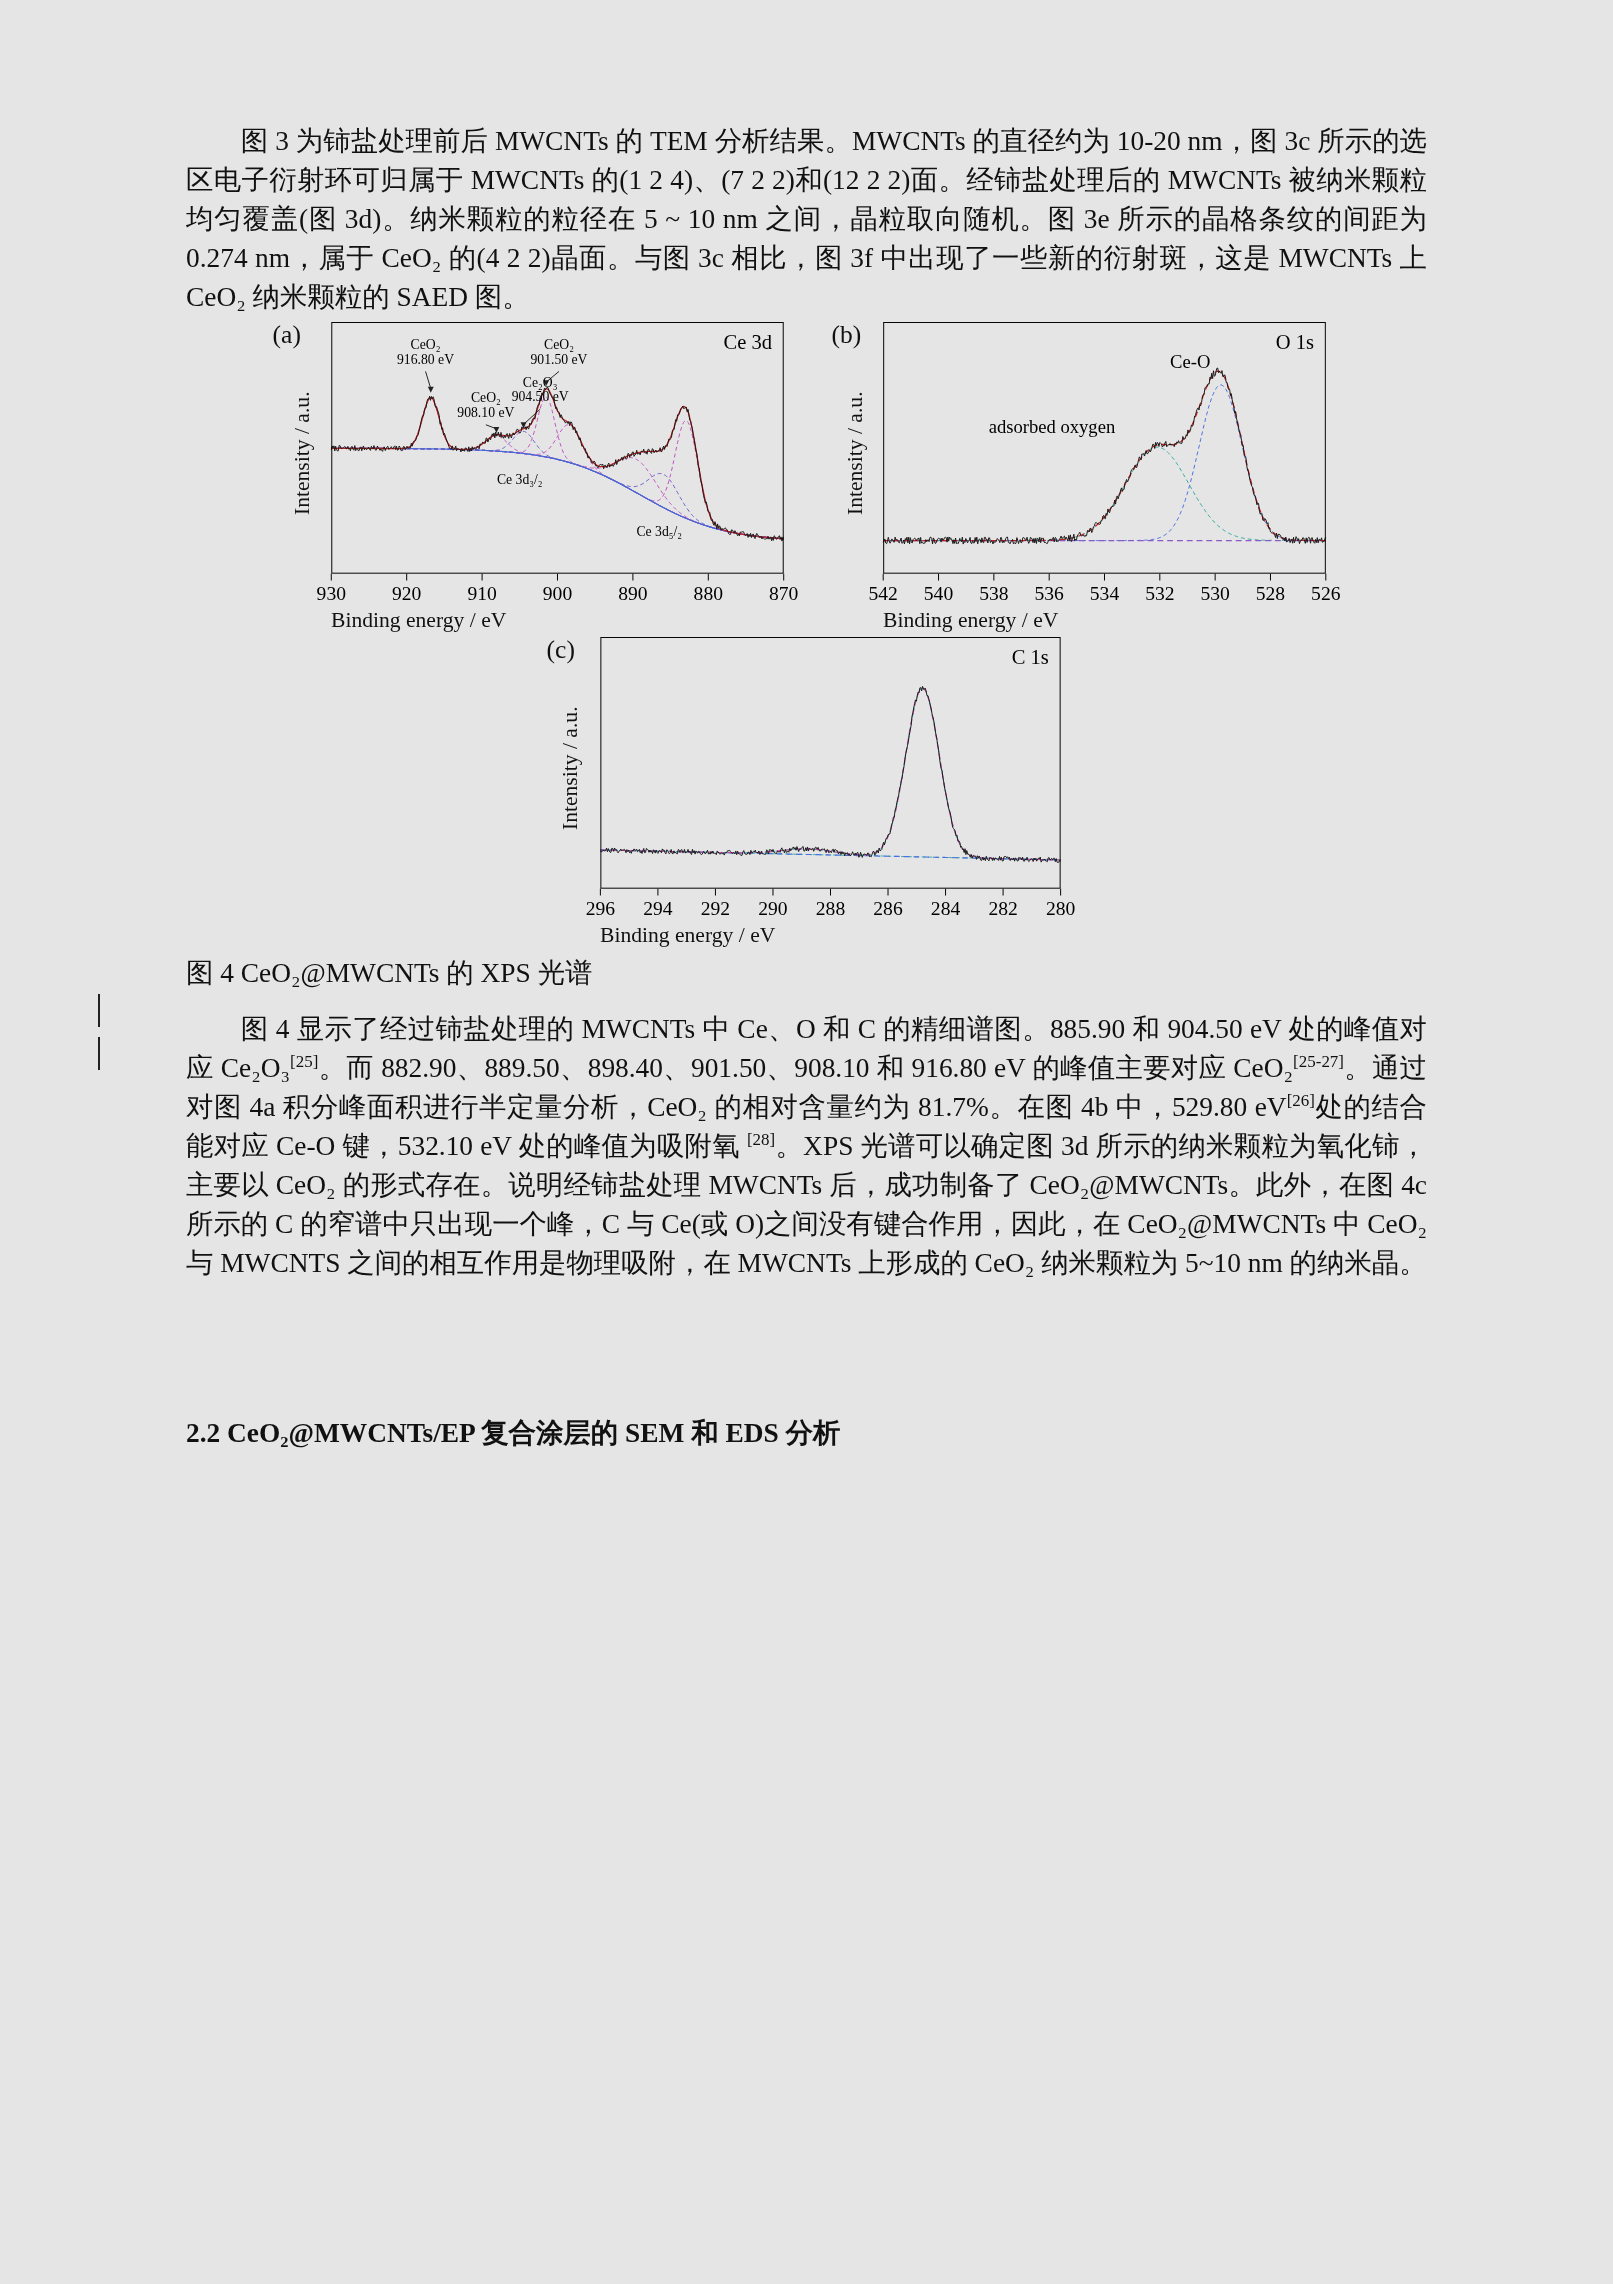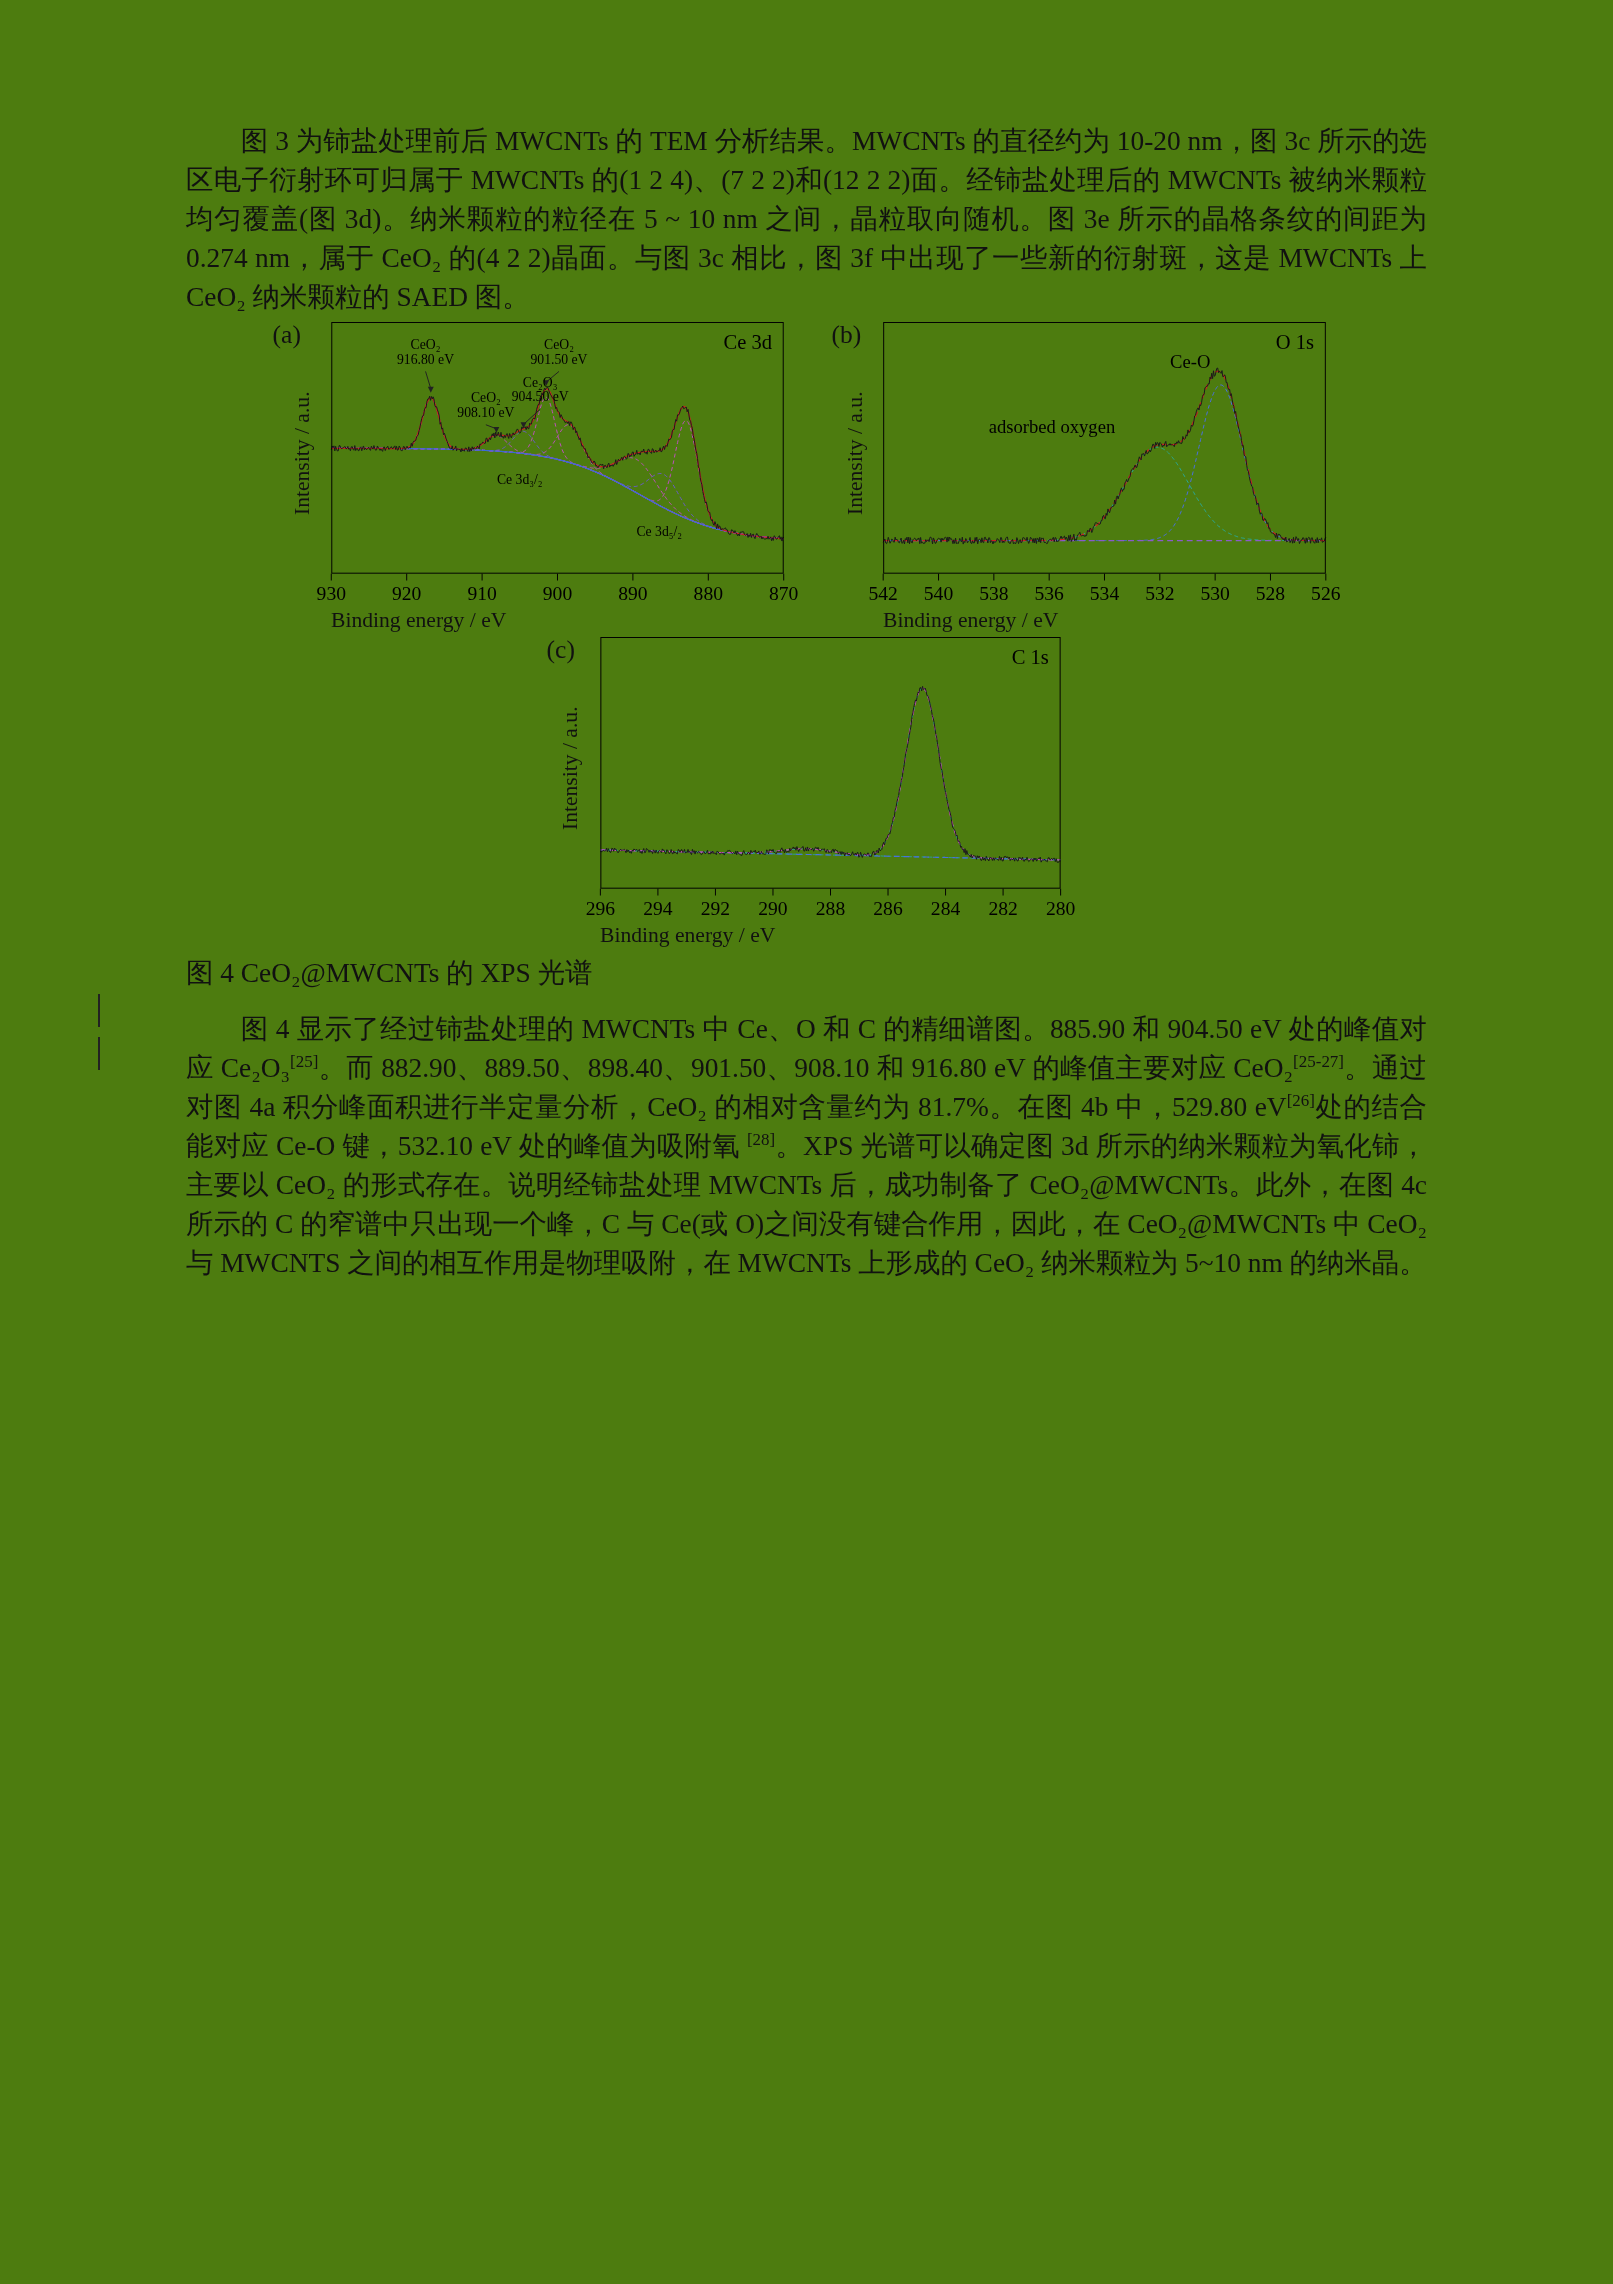--- a/index.html
+++ b/index.html
@@ -1,18 +1,18 @@
 <!DOCTYPE html>
 <html><head>
 <meta charset="utf-8">
 <style>
   *{margin:0;padding:0;box-sizing:border-box}
   html,body{background:#ffffff}
   body{font-family:"Liberation Serif","DejaVu Serif",serif;color:#000}
-  .page{position:relative;width:1613px;height:2285px;background:#4d7c0f;overflow:hidden}
+  .page{position:relative;width:1613px;height:2285px;background:#e5e5e5;overflow:hidden}
 
   .body-text{position:absolute;left:186px;width:1241px;font-size:27.4px;line-height:39px;
              text-align:justify;text-indent:2em;color:#111}
   #p1{top:122px}
   #p2{top:1010px}
   sup{font-size:0.62em;vertical-align:super;line-height:0}
 
   .caption{position:absolute;left:186px;width:1241px;font-size:27.4px;color:#111}
   #caption-cn{top:955px}
   #caption-en{top:992px}
@@ -174,15 +174,16 @@
   </div>
 
   <div class="caption" id="caption-cn">图 4 CeO₂@MWCNTs 的 XPS 光谱</div>
 
 
   <div class="change-bar" id="bar-1"></div>
   <div class="change-bar" id="bar-2"></div>
 
   <p class="body-text" id="p2"><span>图 4 显示了经过铈盐处理的 MWCNTs 中 Ce、O 和 C 的精细谱图。885.90 和 904.50 eV 处的峰值对应 Ce₂O₃</span><sup>[25]</sup><span>。而 882.90、889.50、898.40、901.50、908.10 和 916.80 eV 的峰值主要对应 CeO₂</span><sup>[25-27]</sup><span>。通过对图 4a 积分峰面积进行半定量分析，CeO₂ 的相对含量约为 81.7%。在图 4b 中，529.80 eV</span><sup>[26]</sup><span>处的结合能对应 Ce-O 键，532.10 eV 处的峰值为吸附氧 </span><sup>[28]</sup><span>。XPS 光谱可以确定图 3d 所示的纳米颗粒为氧化铈，主要以 CeO₂ 的形式存在。说明经铈盐处理 MWCNTs 后，成功制备了 CeO₂@MWCNTs。此外，在图 4c 所示的 C 的窄谱中只出现一个峰，C 与 Ce(或 O)之间没有键合作用，因此，在 CeO₂@MWCNTs 中 CeO₂ 与 MWCNTS 之间的相互作用是物理吸附，在 MWCNTs 上形成的 CeO₂ 纳米颗粒为 5~10 nm 的纳米晶。</span></p>
 
+  <h2 class="section-heading">2.2 CeO₂@MWCNTs/EP 复合涂层的 SEM 和 EDS 分析</h2>
 
 </div>
 
 
 </body></html>

